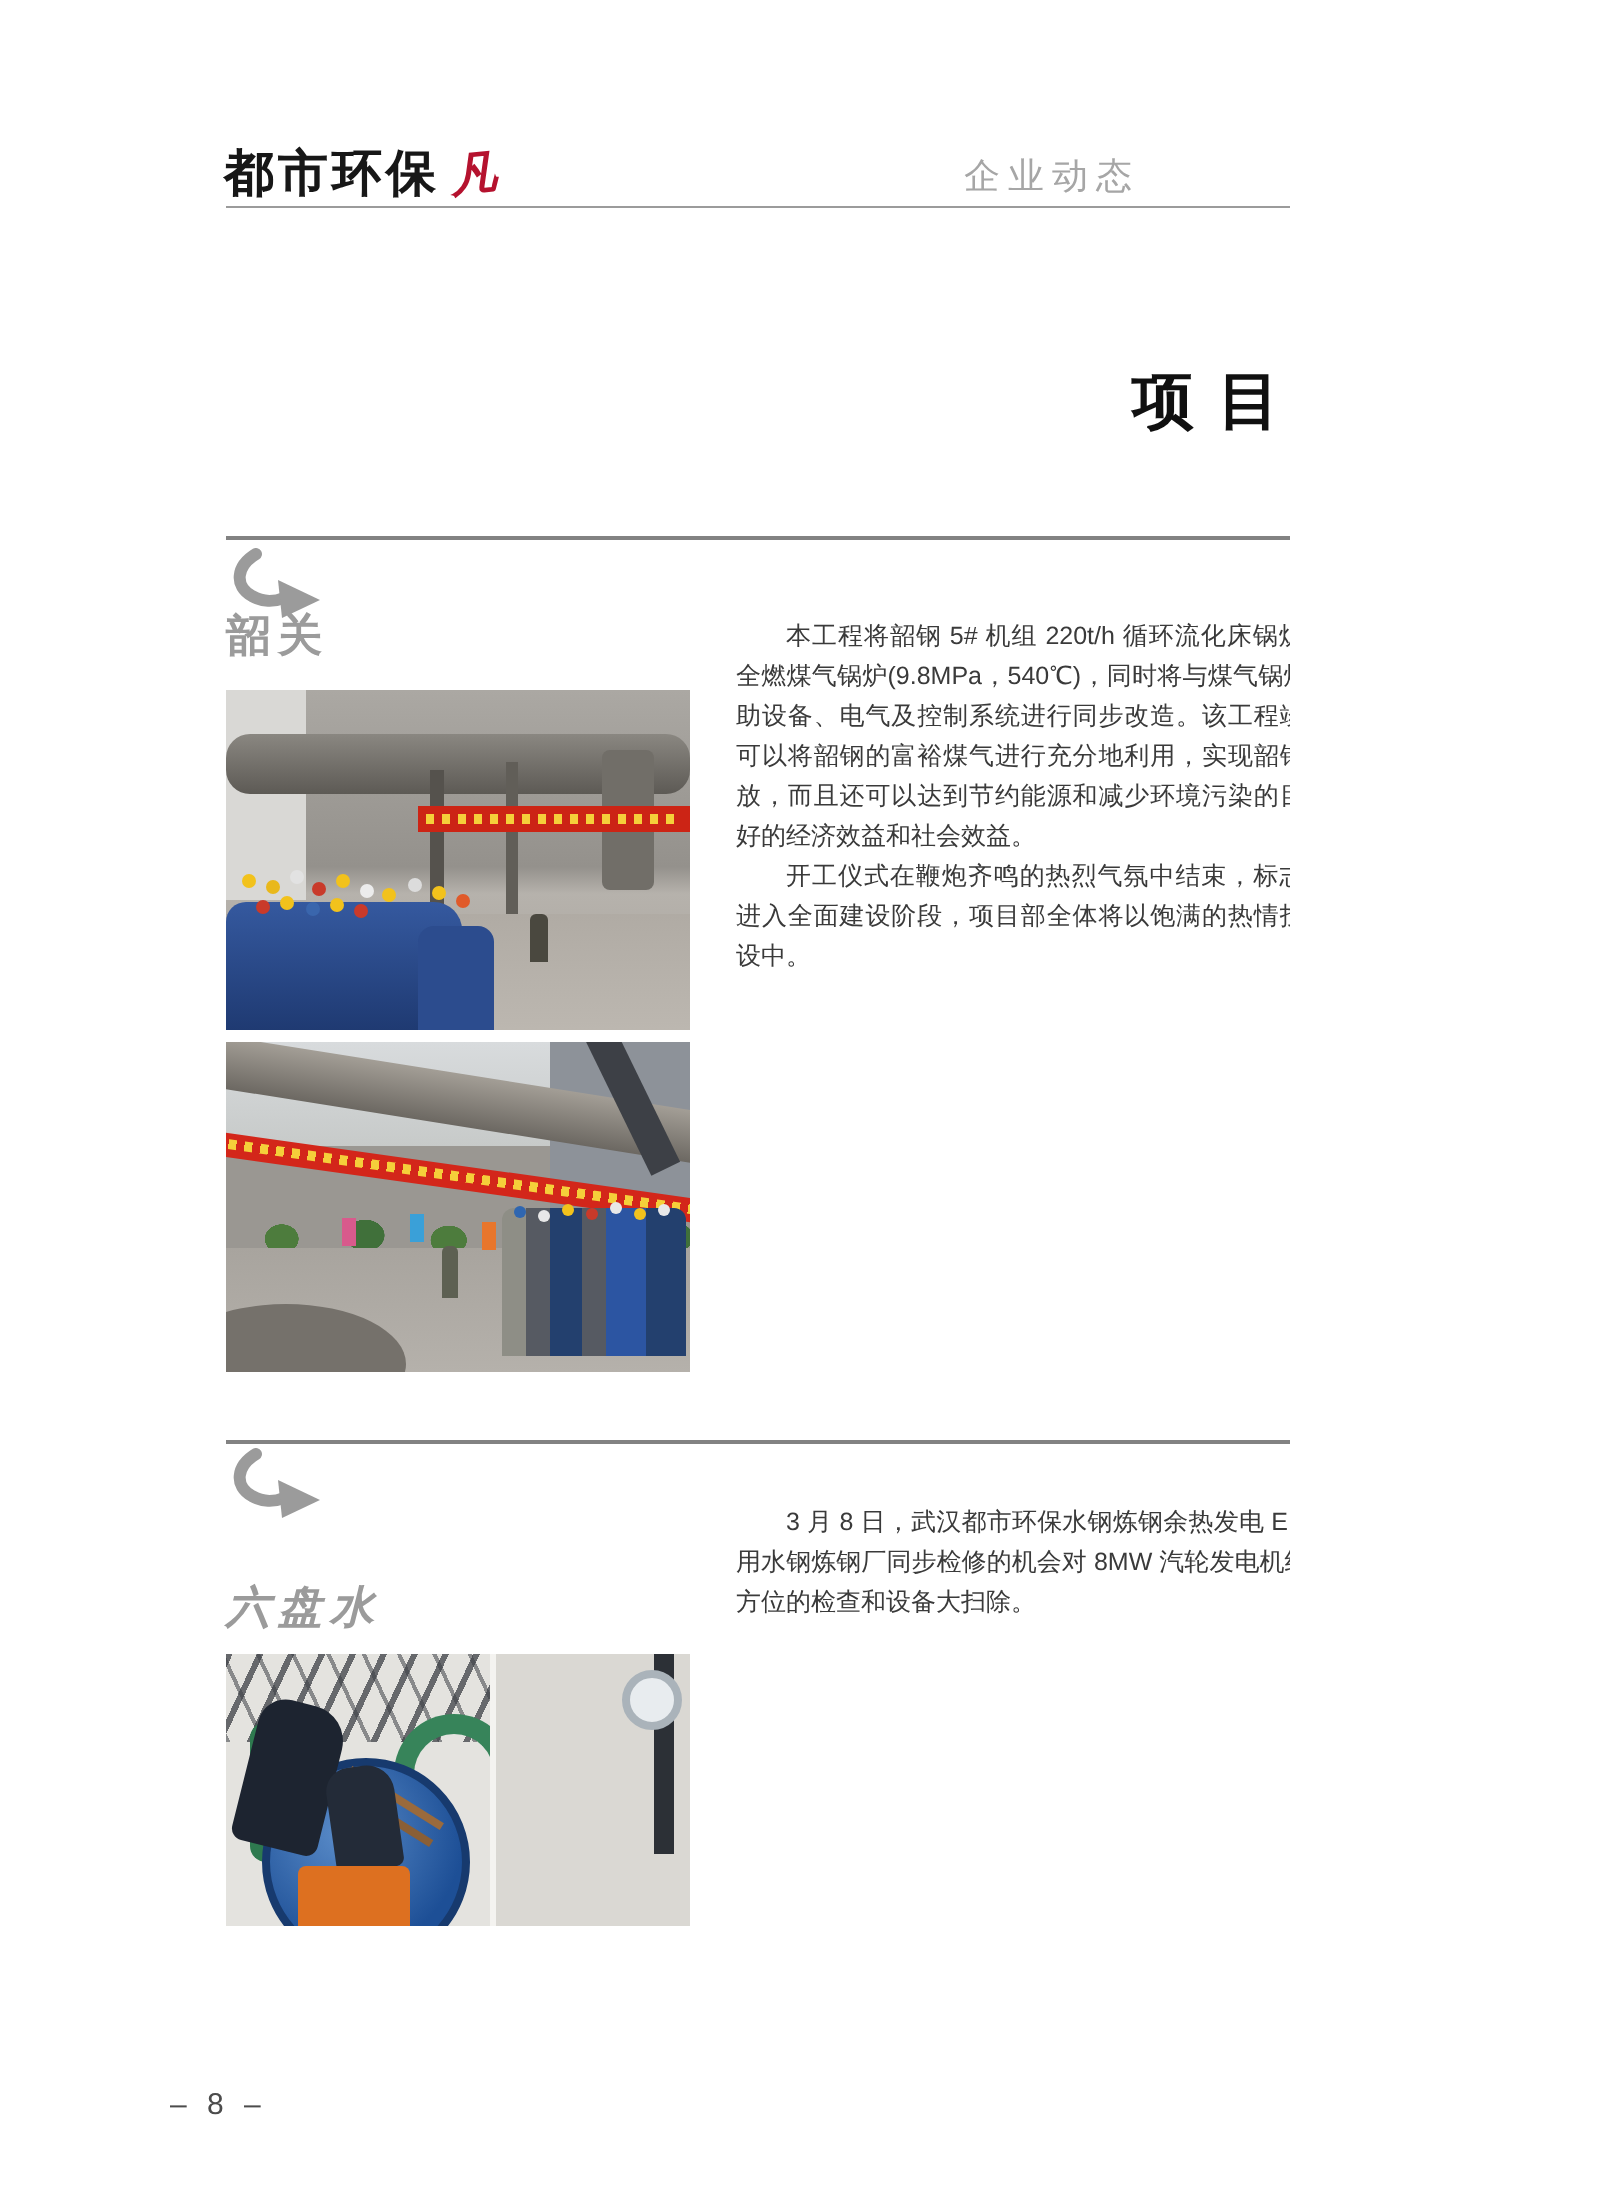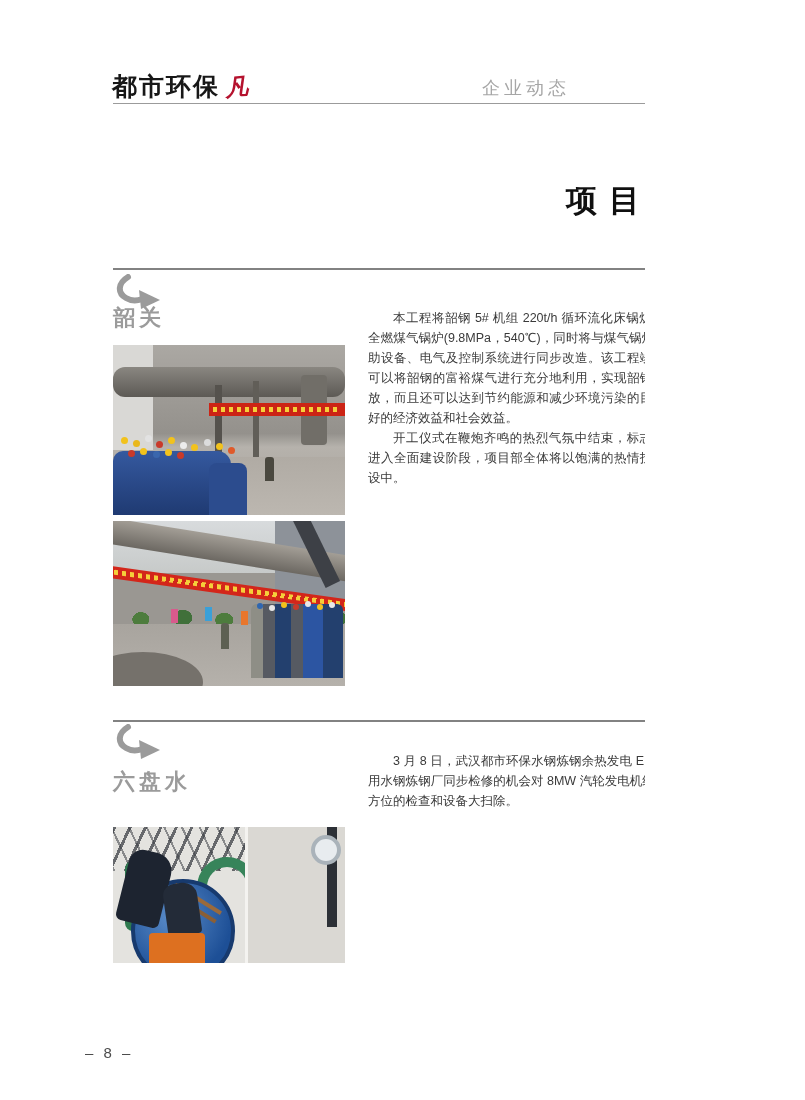--- a/index.html
+++ b/index.html
@@ -19,21 +19,21 @@
   .page-title{position:absolute;left:121px;top:180px;width:617px;text-align:right;
               font-family:"DejaVu Serif",serif;font-weight:bold;font-size:31px;color:#101010;
               letter-spacing:12px;}
 
   
   .sec-rule{position:absolute;left:113px;width:617px;height:2px;background:#828282;}
   .rule-1{top:268px;} .rule-2{top:720px;}
   .sec-icon{position:absolute;left:114px;width:48px;height:36px;}
   .icon-1{top:274px;} .icon-2{top:724px;}
   .sec-label{position:absolute;left:113px;font-size:22px;font-weight:bold;color:#9b9b9b;letter-spacing:4px;}
-  .label-1{top:303px;} .label-2{top:767px;}
+  .label-1{top:303px;} .label-2{top:789px;font-style:italic;}
 
   .body-col{position:absolute;left:368px;width:362px;font-size:12.5px;line-height:20px;
             color:#3a3a3a;text-align:justify;}
   .text-1{top:308px;} .text-2{top:751px;}
   .body-col p{margin:0;text-indent:2em;}
 
   
   .photo{position:absolute;left:113px;width:232px;overflow:hidden;background:#9a9792;}
   .photo *{position:absolute;}
   .photo-1{top:345px;height:170px;}

